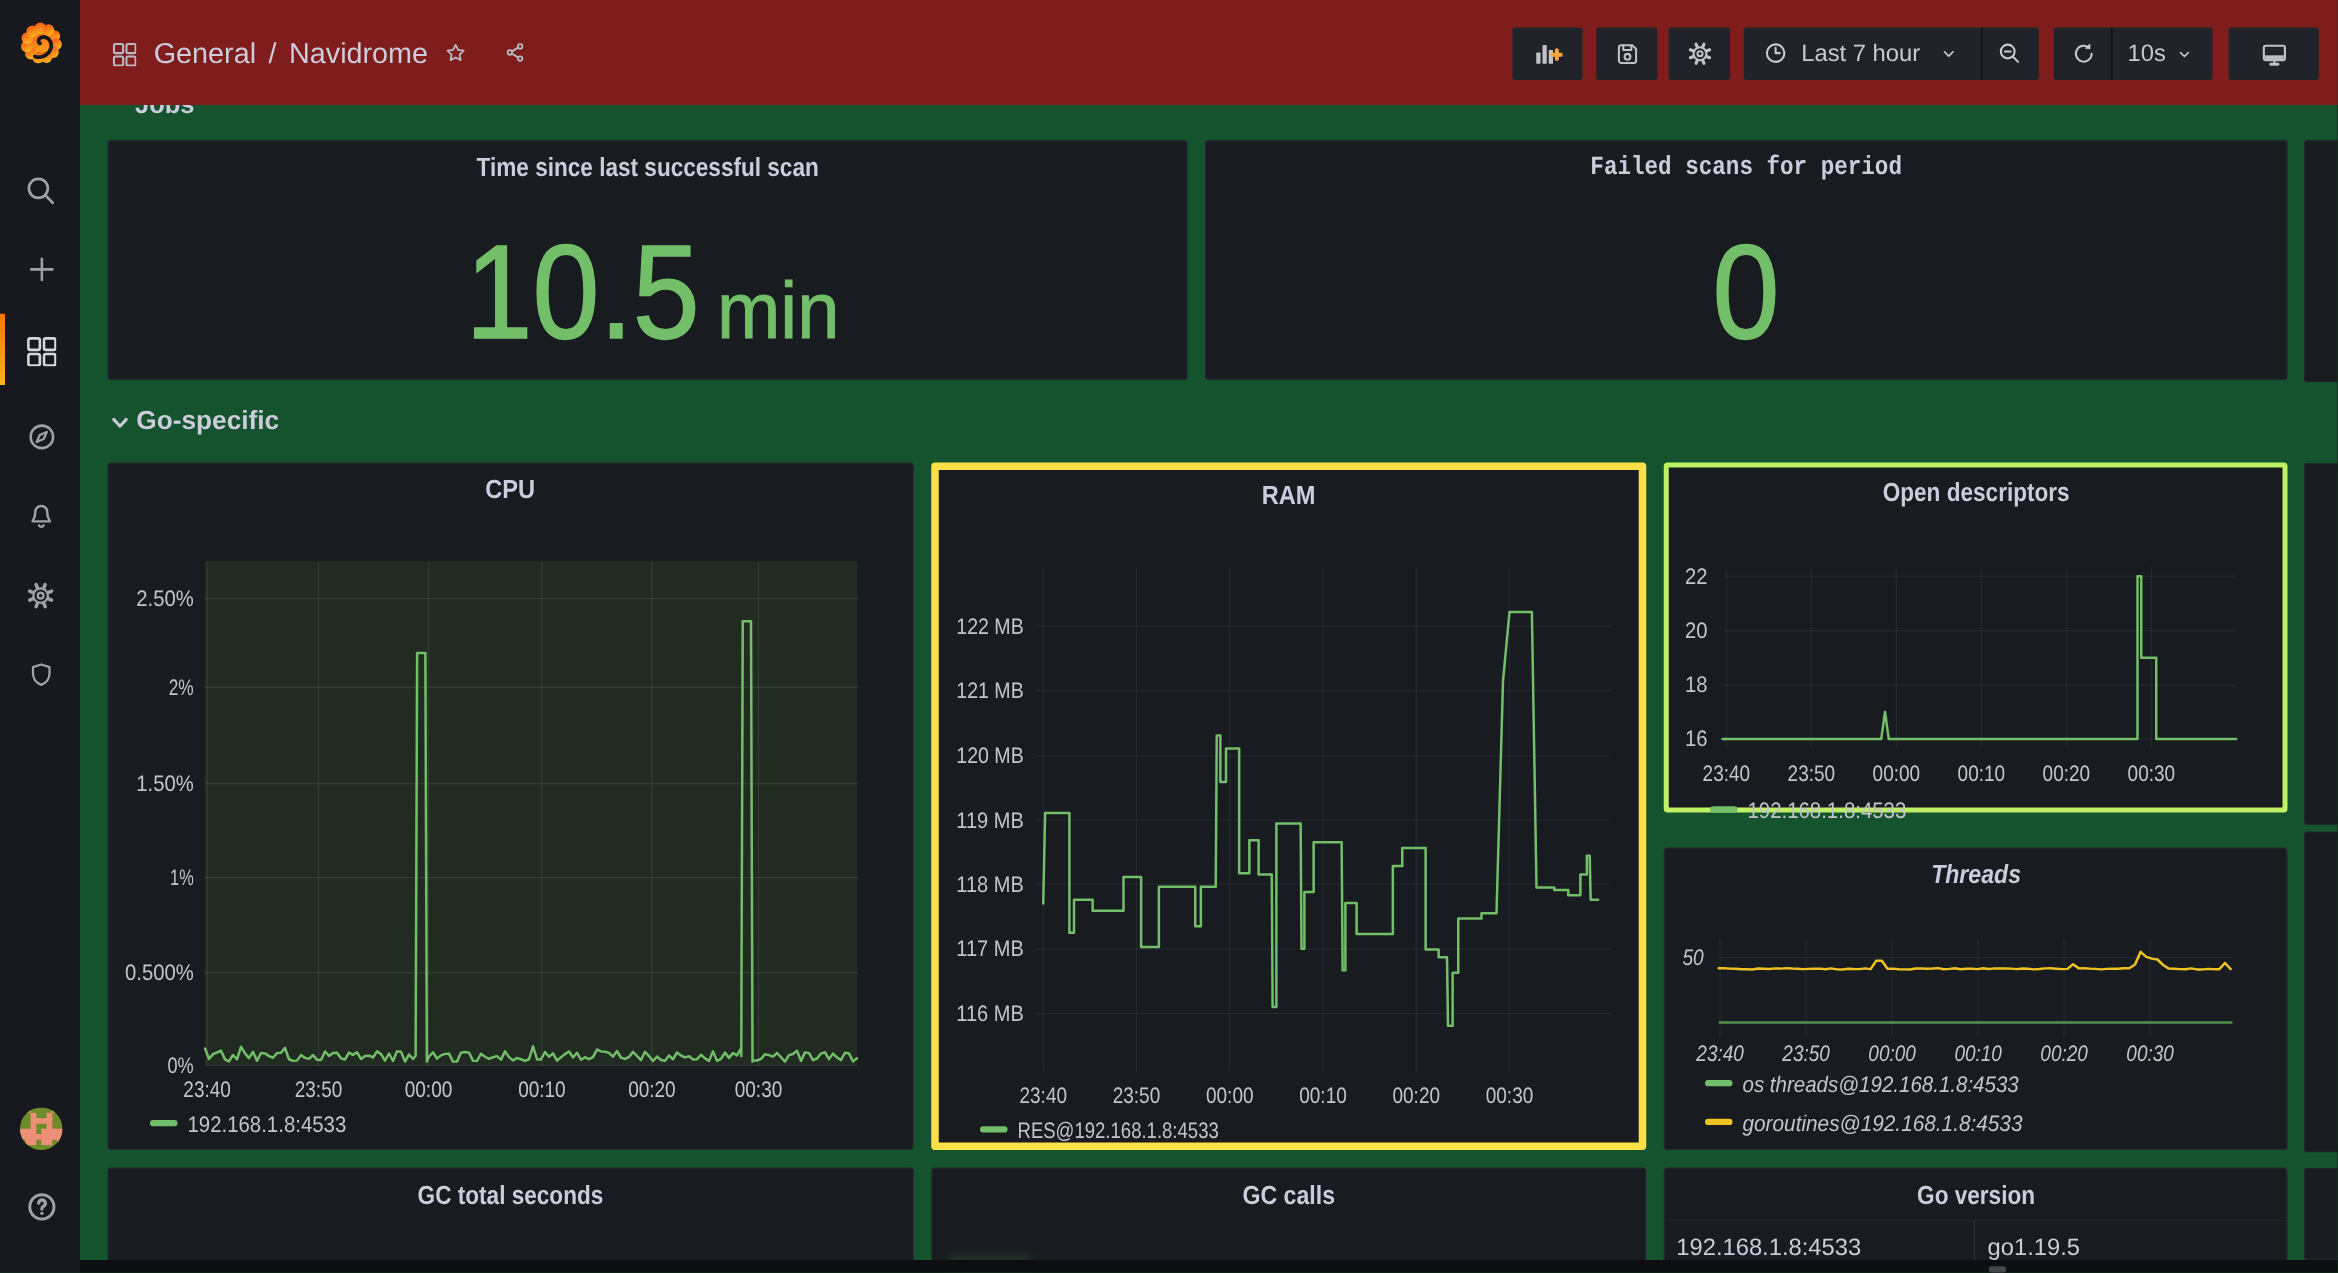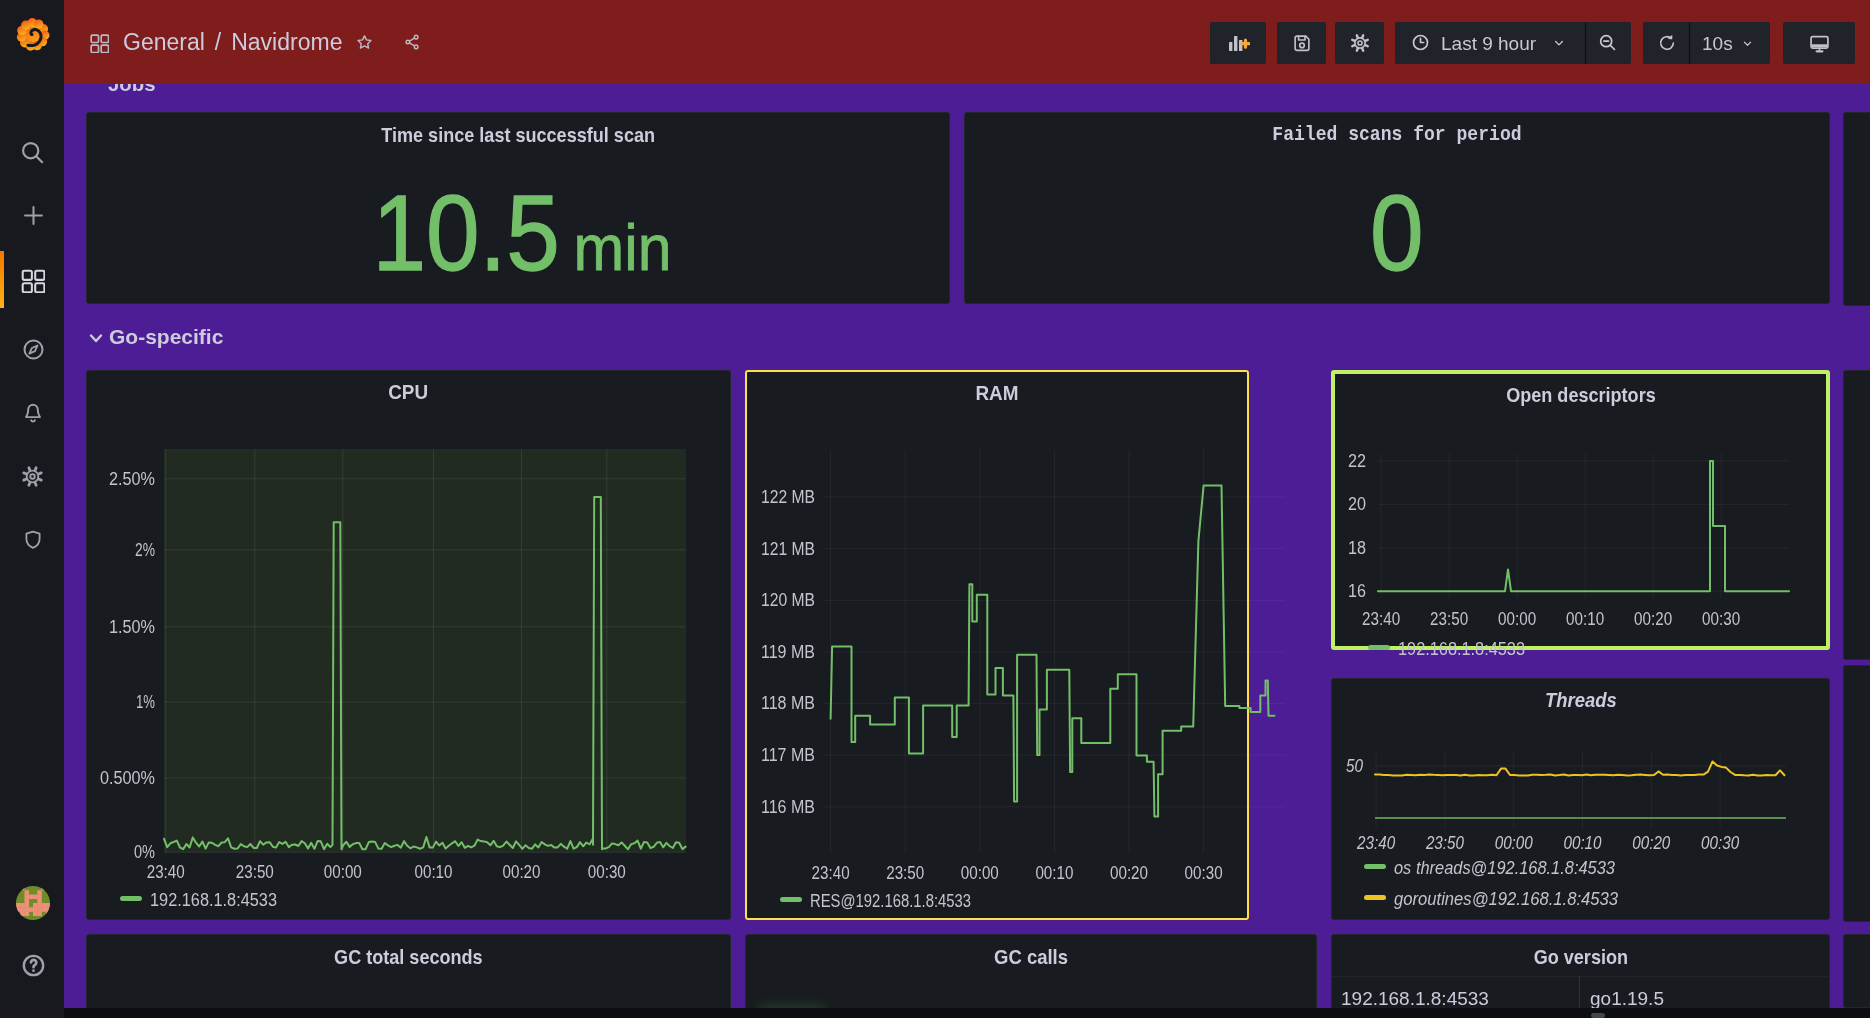--- a/index.html
+++ b/index.html
@@ -1,13 +1,13 @@
 <!DOCTYPE html>
 <html><head><meta charset="utf-8"><style>*{margin:0;padding:0;box-sizing:border-box;}html,body{width:1870px;height:1018px;overflow:hidden;background:#0d0e11;font-family:"Liberation Sans",sans-serif;-webkit-font-smoothing:antialiased;}</style></head><body>
-<div style="position:absolute;left:0;top:0;width:1870px;height:1018px;background:#4c1d95;">
+<div style="position:absolute;left:0;top:0;width:1870px;height:1018px;background:#14532d;">
     <div style="position:absolute;left:108px;top:72.5px;font-size:21px;font-weight:700;color:#ccccdc;line-height:1.06;"><span style="display:inline-block;transform:scaleX(0.97);transform-origin:0 0;">Jobs</span></div>
     <div style="position:absolute;left:86px;top:112px;width:864px;height:192px;background:#181b1f;border:1px solid #23262b;border-radius:3px;">
       <div style="position:absolute;left:0;top:10.9px;width:100%;text-align:center;font-size:21px;font-weight:700;color:#ccccdc;line-height:1;"><span style="display:inline-block;transform:scaleX(0.86);">Time since last successful scan</span></div>
       <div style="position:absolute;left:0;top:67px;width:100%;text-align:center;color:#73bf69;white-space:nowrap;"><span style="display:inline-block;font-size:107px;font-weight:500;line-height:1;transform:scaleX(0.9);-webkit-text-stroke:1.3px #73bf69;">10.5</span><span style="display:inline-block;font-size:64px;font-weight:500;line-height:1;transform:scaleX(0.95);margin-left:1px;-webkit-text-stroke:0.8px #73bf69;">min</span></div>
     </div>
     <div style="position:absolute;left:964px;top:112px;width:866px;height:192px;background:#181b1f;border:1px solid #23262b;border-radius:3px;">
       <div style="position:absolute;left:0;top:10.9px;width:100%;text-align:center;font-size:21px;font-weight:700;color:#ccccdc;line-height:1;font-family:Liberation Mono, monospace;"><span style="display:inline-block;transform:scaleX(0.86);">Failed scans for period</span></div>
       <div style="position:absolute;left:0;top:67px;width:100%;text-align:center;color:#73bf69;"><span style="display:inline-block;font-size:107px;font-weight:500;line-height:1;transform:scaleX(0.9);-webkit-text-stroke:1.3px #73bf69;">0</span></div>
     </div>
     <svg width="14" height="14" viewBox="0 0 14 14" style="position:absolute;left:89px;top:331px;" fill="none">
@@ -40,21 +40,21 @@
         <text x="346.5" y="506.5" font-size="18" fill="#c3c4ce" text-anchor="middle" font-weight="400" font-family="Liberation Sans" textLength="38" lengthAdjust="spacingAndGlyphs">00:10</text>
         <line x1="434.5" y1="78.0" x2="434.5" y2="481.3" stroke="rgba(210,225,210,0.10)" stroke-width="1"></line>
         <text x="434.5" y="506.5" font-size="18" fill="#c3c4ce" text-anchor="middle" font-weight="400" font-family="Liberation Sans" textLength="38" lengthAdjust="spacingAndGlyphs">00:20</text>
         <line x1="519.8" y1="78.0" x2="519.8" y2="481.3" stroke="rgba(210,225,210,0.10)" stroke-width="1"></line>
         <text x="519.8" y="506.5" font-size="18" fill="#c3c4ce" text-anchor="middle" font-weight="400" font-family="Liberation Sans" textLength="38" lengthAdjust="spacingAndGlyphs">00:30</text>
         <path d="M77.0,467.8 L80.2,476.1 L83.4,472.3 L86.6,471.0 L89.8,469.6 L93.0,476.5 L96.2,478.1 L99.4,473.0 L102.6,476.5 L105.8,466.4 L109.0,471.7 L112.2,475.5 L115.4,470.5 L118.6,477.6 L121.8,471.4 L125.0,471.7 L128.2,473.9 L131.4,475.2 L134.6,471.5 L137.8,471.2 L141.0,467.3 L144.2,476.4 L147.4,477.7 L150.6,477.5 L153.8,473.1 L157.0,475.3 L160.2,476.1 L163.4,473.0 L166.6,476.9 L169.8,477.0 L173.0,470.2 L176.2,473.7 L179.4,471.4 L182.6,471.2 L185.8,475.7 L189.0,476.6 L192.2,471.1 L195.4,472.9 L198.6,470.8 L201.8,476.1 L205.0,473.7 L208.2,473.5 L211.4,475.0 L214.6,470.1 L217.8,472.3 L221.0,477.4 L224.2,471.8 L227.4,477.8 L230.6,470.1 L233.8,470.3 L237.0,478.2 L240.2,472.7 L243.4,476.1 L245.5,473.8 L246.7,151.3 L253.3,151.3 L254.5,478.3 L256.2,474.2 L259.4,470.8 L262.6,475.9 L265.8,473.3 L269.0,472.1 L272.2,471.9 L275.4,478.3 L278.6,478.2 L281.8,471.1 L285.0,470.6 L288.2,471.1 L291.4,477.6 L294.6,477.7 L297.8,472.0 L301.0,474.4 L304.2,476.1 L307.4,474.8 L310.6,473.9 L313.8,476.7 L317.0,470.1 L320.2,474.7 L323.4,477.3 L326.6,475.5 L329.8,476.4 L333.0,477.7 L336.2,476.4 L339.4,466.0 L342.6,476.4 L345.8,476.6 L349.0,470.6 L352.2,474.4 L355.4,471.7 L358.6,477.5 L361.8,474.8 L365.0,472.3 L368.2,470.2 L371.4,475.0 L374.6,471.2 L377.8,476.8 L381.0,474.8 L384.2,476.3 L387.4,474.7 L390.6,468.6 L393.8,470.1 L397.0,470.4 L400.2,471.3 L403.4,474.3 L406.6,469.8 L409.8,475.2 L413.0,476.1 L416.2,474.6 L419.4,470.5 L422.6,473.8 L425.8,477.0 L429.0,470.4 L432.2,473.9 L435.4,477.8 L438.6,474.2 L441.8,477.0 L445.0,477.7 L448.2,473.4 L451.4,476.4 L454.6,471.0 L457.8,473.4 L461.0,474.9 L464.2,474.0 L467.4,476.6 L470.6,476.4 L473.8,472.8 L477.0,475.7 L480.2,477.7 L483.4,470.1 L486.6,477.7 L489.8,476.1 L493.0,471.1 L496.2,475.3 L499.4,471.5 L502.6,473.3 L505.8,467.7 L506.0,473.8 L507.2,126.0 L513.8,126.0 L515.0,478.3 L515.4,477.2 L518.6,477.4 L521.8,476.1 L525.0,472.4 L528.2,473.1 L531.4,474.3 L534.6,471.4 L537.8,474.8 L541.0,478.3 L544.2,473.1 L547.4,472.2 L550.6,469.6 L553.8,477.7 L557.0,470.9 L560.2,471.5 L563.4,477.1 L566.6,475.8 L569.8,471.8 L573.0,470.9 L576.2,476.3 L579.4,471.9 L582.6,475.0 L585.8,477.0 L589.0,471.2 L592.2,471.7 L595.4,478.1 L598.6,475.6" stroke="#73bf69" stroke-width="2.0" fill="none" opacity="1" stroke-linejoin="round" stroke-linecap="round"></path>
         <rect x="33.0" y="525.0" width="22.0" height="5.0" fill="#73bf69" rx="2.5"></rect>
         <text x="63.0" y="534.5" font-size="18" fill="#c3c4ce" text-anchor="start" font-weight="400" font-family="Liberation Sans" textLength="127" lengthAdjust="spacingAndGlyphs">192.168.1.8:4533</text>
       </svg>
     </div>
-    <div style="position:absolute;left:745px;top:370px;width:504px;height:550px;background:#181b1f;border:2px solid #fde047;border-radius:3px;">
+    <div style="position:absolute;left:745px;top:370px;width:572px;height:550px;background:#181b1f;border:6px solid #fde047;border-radius:3px;">
       <div style="position:absolute;left:0;top:10.1px;width:100%;text-align:center;font-size:21px;font-weight:700;color:#ccccdc;line-height:1;"><span style="display:inline-block;transform:scaleX(0.9);">RAM</span></div>
       <svg width="574" height="552" style="position:absolute;left:0;top:0;">
         <line x1="77.0" y1="124.9" x2="538.0" y2="124.9" stroke="rgba(204,204,220,0.07)" stroke-width="1"></line>
         <text x="68.0" y="130.9" font-size="18" fill="#c3c4ce" text-anchor="end" font-weight="400" font-family="Liberation Sans" textLength="54" lengthAdjust="spacingAndGlyphs">122 MB</text>
         <line x1="77.0" y1="176.7" x2="538.0" y2="176.7" stroke="rgba(204,204,220,0.07)" stroke-width="1"></line>
         <text x="68.0" y="182.7" font-size="18" fill="#c3c4ce" text-anchor="end" font-weight="400" font-family="Liberation Sans" textLength="54" lengthAdjust="spacingAndGlyphs">121 MB</text>
         <line x1="77.0" y1="228.4" x2="538.0" y2="228.4" stroke="rgba(204,204,220,0.07)" stroke-width="1"></line>
         <text x="68.0" y="234.4" font-size="18" fill="#c3c4ce" text-anchor="end" font-weight="400" font-family="Liberation Sans" textLength="54" lengthAdjust="spacingAndGlyphs">120 MB</text>
         <line x1="77.0" y1="280.1" x2="538.0" y2="280.1" stroke="rgba(204,204,220,0.07)" stroke-width="1"></line>
         <text x="68.0" y="286.1" font-size="18" fill="#c3c4ce" text-anchor="end" font-weight="400" font-family="Liberation Sans" textLength="54" lengthAdjust="spacingAndGlyphs">119 MB</text>
@@ -200,21 +200,21 @@
         <line x1="9.63" y1="6.27" x2="8.52" y2="3.59" stroke="#c0c1ca" stroke-width="2.7" stroke-linecap="round"></line>
         <line x1="14.37" y1="6.27" x2="15.48" y2="3.59" stroke="#c0c1ca" stroke-width="2.7" stroke-linecap="round"></line>
         <line x1="17.73" y1="9.63" x2="20.41" y2="8.52" stroke="#c0c1ca" stroke-width="2.7" stroke-linecap="round"></line>
       </svg>
     </div>
     <div style="position:absolute;left:1331px;top:22px;width:236px;height:42px;background:#202329;border-radius:2px;">
       <span style="position:absolute;left:15px;top:10px;"><svg width="21" height="21" viewBox="0 0 24 24" fill="none">
           <circle cx="12" cy="12" r="8" stroke="#c8c9d2" stroke-width="1.9"></circle>
           <path d="M12 7.2V12h3.7" stroke="#c8c9d2" stroke-width="1.9" fill="none" stroke-linecap="round" stroke-linejoin="round"></path>
         </svg></span>
-      <span style="position:absolute;left:46px;top:11px;font-size:19px;font-weight:500;color:#c8c9d2;">Last 9 hour</span>
+      <span style="position:absolute;left:46px;top:11px;font-size:19px;font-weight:500;color:#c8c9d2;">Last 7 hour</span>
       <span style="position:absolute;left:156px;top:13px;"><svg width="16" height="16" viewBox="0 0 24 24" fill="none">
           <path d="M7 9.8l5 5 5-5" stroke="#c8c9d2" stroke-width="2.0" fill="none" stroke-linecap="round" stroke-linejoin="round"></path>
         </svg></span>
       <span style="position:absolute;left:190px;top:0;width:1px;height:42px;background:#0d0e11;"></span>
       <span style="position:absolute;left:202px;top:10px;"><svg width="21" height="21" viewBox="0 0 24 24" fill="none">
           <circle cx="10.5" cy="10.5" r="6.3" stroke="#c8c9d2" stroke-width="1.9"></circle>
           <path d="M15.3 15.3 L20 20" stroke="#c8c9d2" stroke-width="1.9" fill="none" stroke-linecap="round" stroke-linejoin="round"></path>
           <path d="M7.8 10.5h5.4" stroke="#c8c9d2" stroke-width="1.9" fill="none" stroke-linecap="round" stroke-linejoin="round"></path>
         </svg></span>
     </div>

